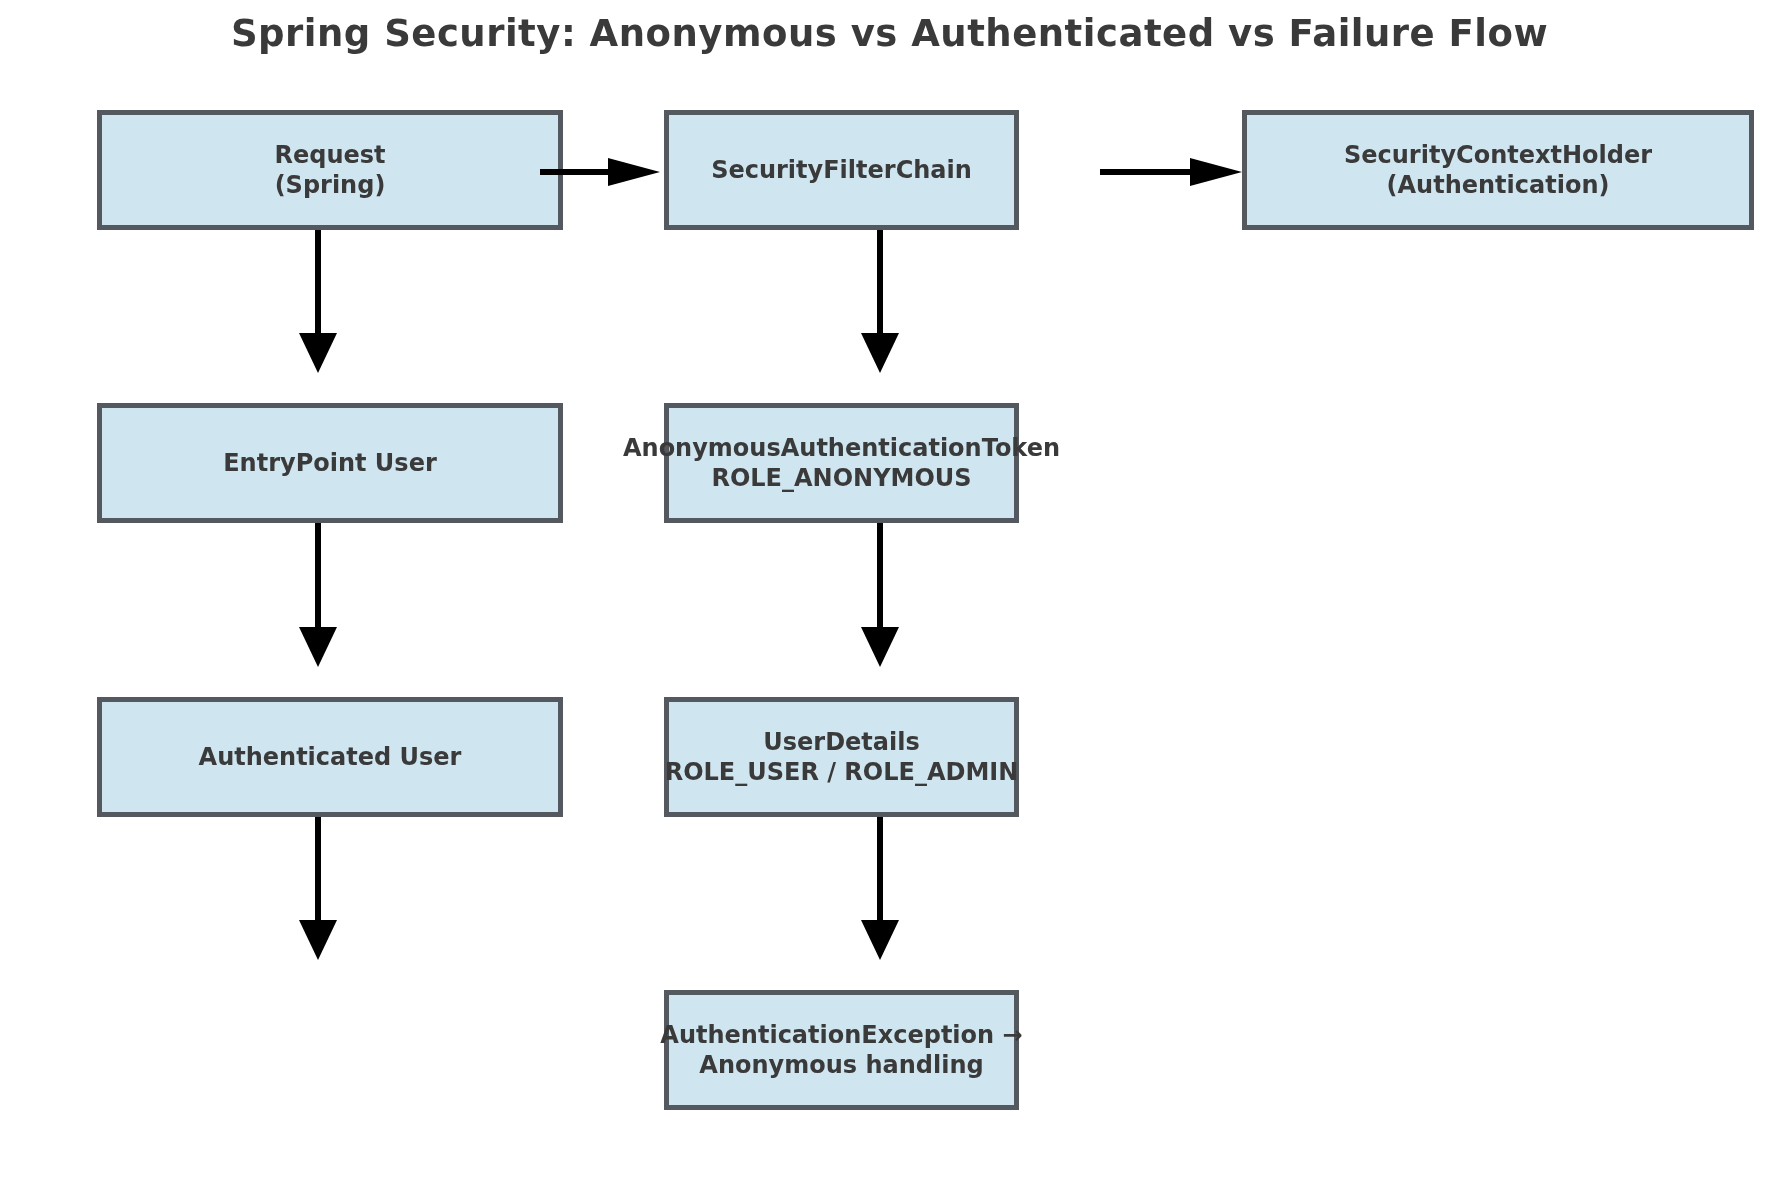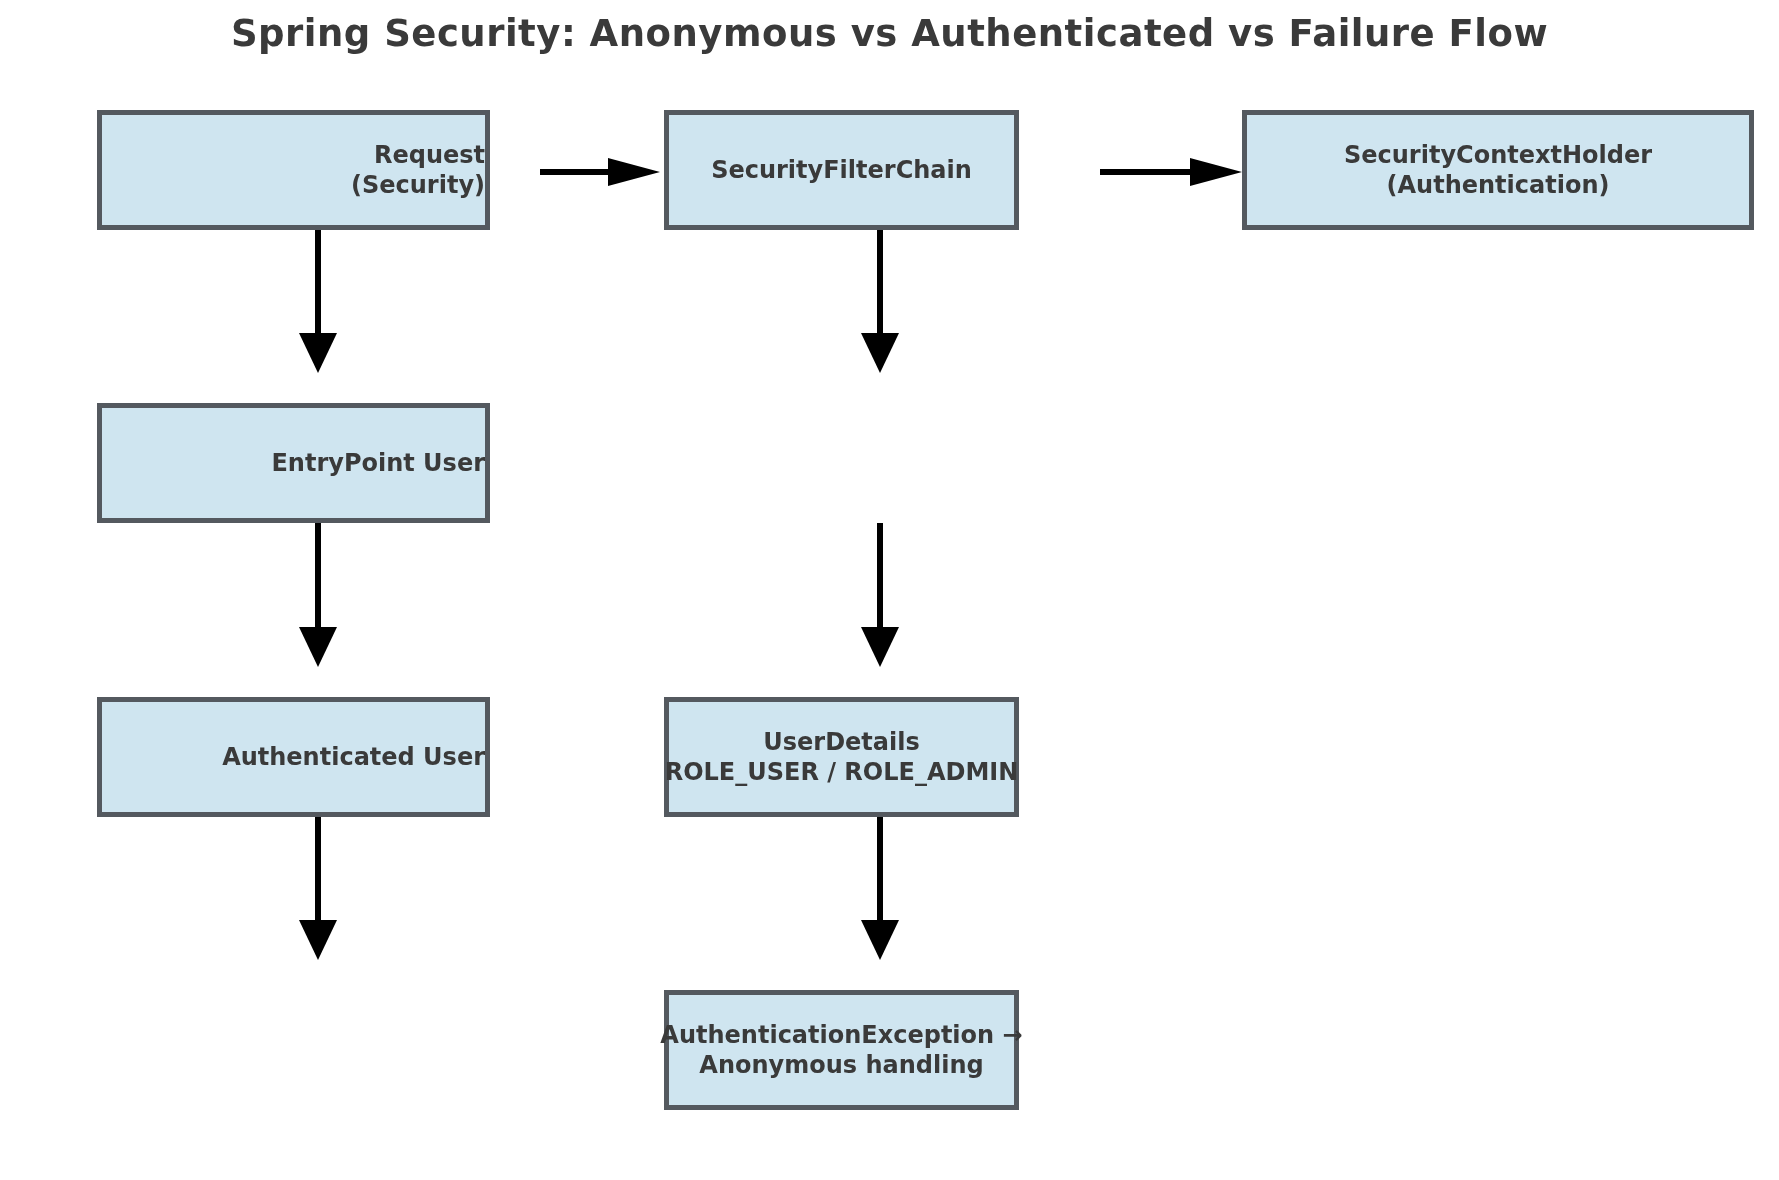--- a/index.html
+++ b/index.html
@@ -65,49 +65,53 @@
     border-left: 52px solid var(--arrow-color);
   }
   .head-down {
     position: absolute;
     width: 0; height: 0;
     border-left: 19px solid transparent;
     border-right: 19px solid transparent;
     border-top: 40px solid var(--arrow-color);
   }
   
-  .c1 { left: 97px;  width: 393px; align-items: flex-end; }
+  .c1 { left: 97px;  width: 466px; }
   .c2 { left: 664px; width: 355px; }
   .c3 { left: 1242px; width: 512px; }
   .r1 { top: 110px; }
   .r2 { top: 403px; }
   .r3 { top: 697px; }
   .r4 { top: 990px; }
 </style>
 </head>
 <body>
 
 <div class="canvas">
 
   <div class="title">Spring Security: Anonymous vs Authenticated vs Failure Flow</div>
 
   <div class="node c1 r1">
     <div class="line">Request</div>
-    <div class="line">(Security)</div>
+    <div class="line">(Spring)</div>
   </div>
   <div class="node c2 r1">
     <div class="line">SecurityFilterChain</div>
   </div>
   <div class="node c3 r1">
     <div class="line">SecurityContextHolder</div>
     <div class="line">(Authentication)</div>
   </div>
 
   <div class="node c1 r2">
     <div class="line">EntryPoint User</div>
+  </div>
+  <div class="node c2 r2">
+    <div class="line">AnonymousAuthenticationToken</div>
+    <div class="line">ROLE_ANONYMOUS</div>
   </div>
 
   <div class="node c2 r3">
     <div class="line">UserDetails</div>
     <div class="line">ROLE_USER / ROLE_ADMIN</div>
   </div>
   <div class="node c1 r3">
     <div class="line">Authenticated User</div>
   </div>
 

